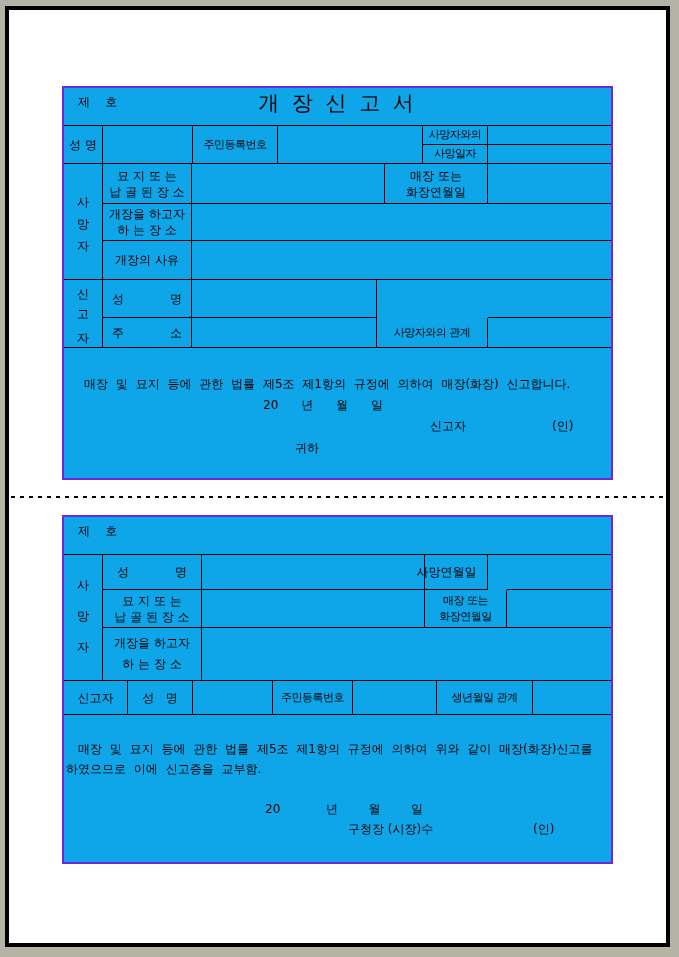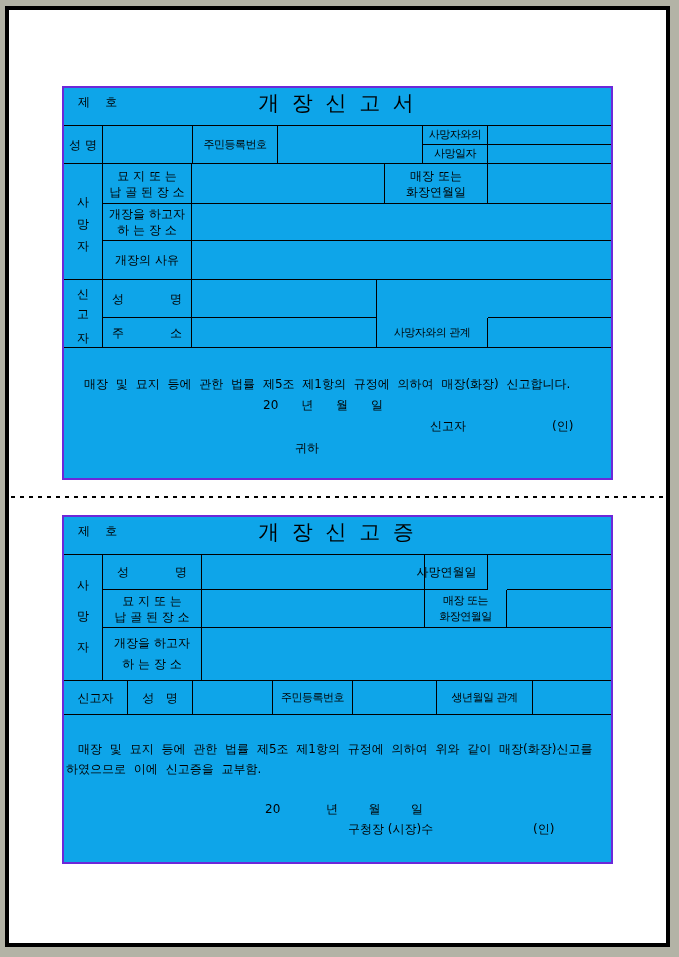--- a/index.html
+++ b/index.html
@@ -101,21 +101,20 @@
       <div style="left:231px;top:92px;">귀하</div>
     </div>
   </div>
 
   <div class="dotline"></div>
 
   <div class="tbl" style="left:53px;top:505px;width:547px;height:345px;">
 
     <div class="cell nr titlerow free" style="left:0;top:0;width:547px;height:38px;">
       <span class="docno">제    호</span>
-      <div class="bigtitle">개 장 신 고 증</div>
     </div>
 
     <div class="cell" style="left:0;top:38px;width:39px;height:126px;">
       <span class="vlabel vsp2">사망자</span>
     </div>
     <div class="cell lbl" style="left:39px;top:38px;width:99px;height:35px;">성            명</div>
     <div class="cell" style="left:138px;top:38px;width:223px;height:35px;"></div>
     <div class="cell lbl" style="left:342px;top:38px;width:82px;height:35px;">사망연월일</div>
     <div class="cell nr" style="left:443px;top:38px;width:104px;height:35px;"></div>
 

